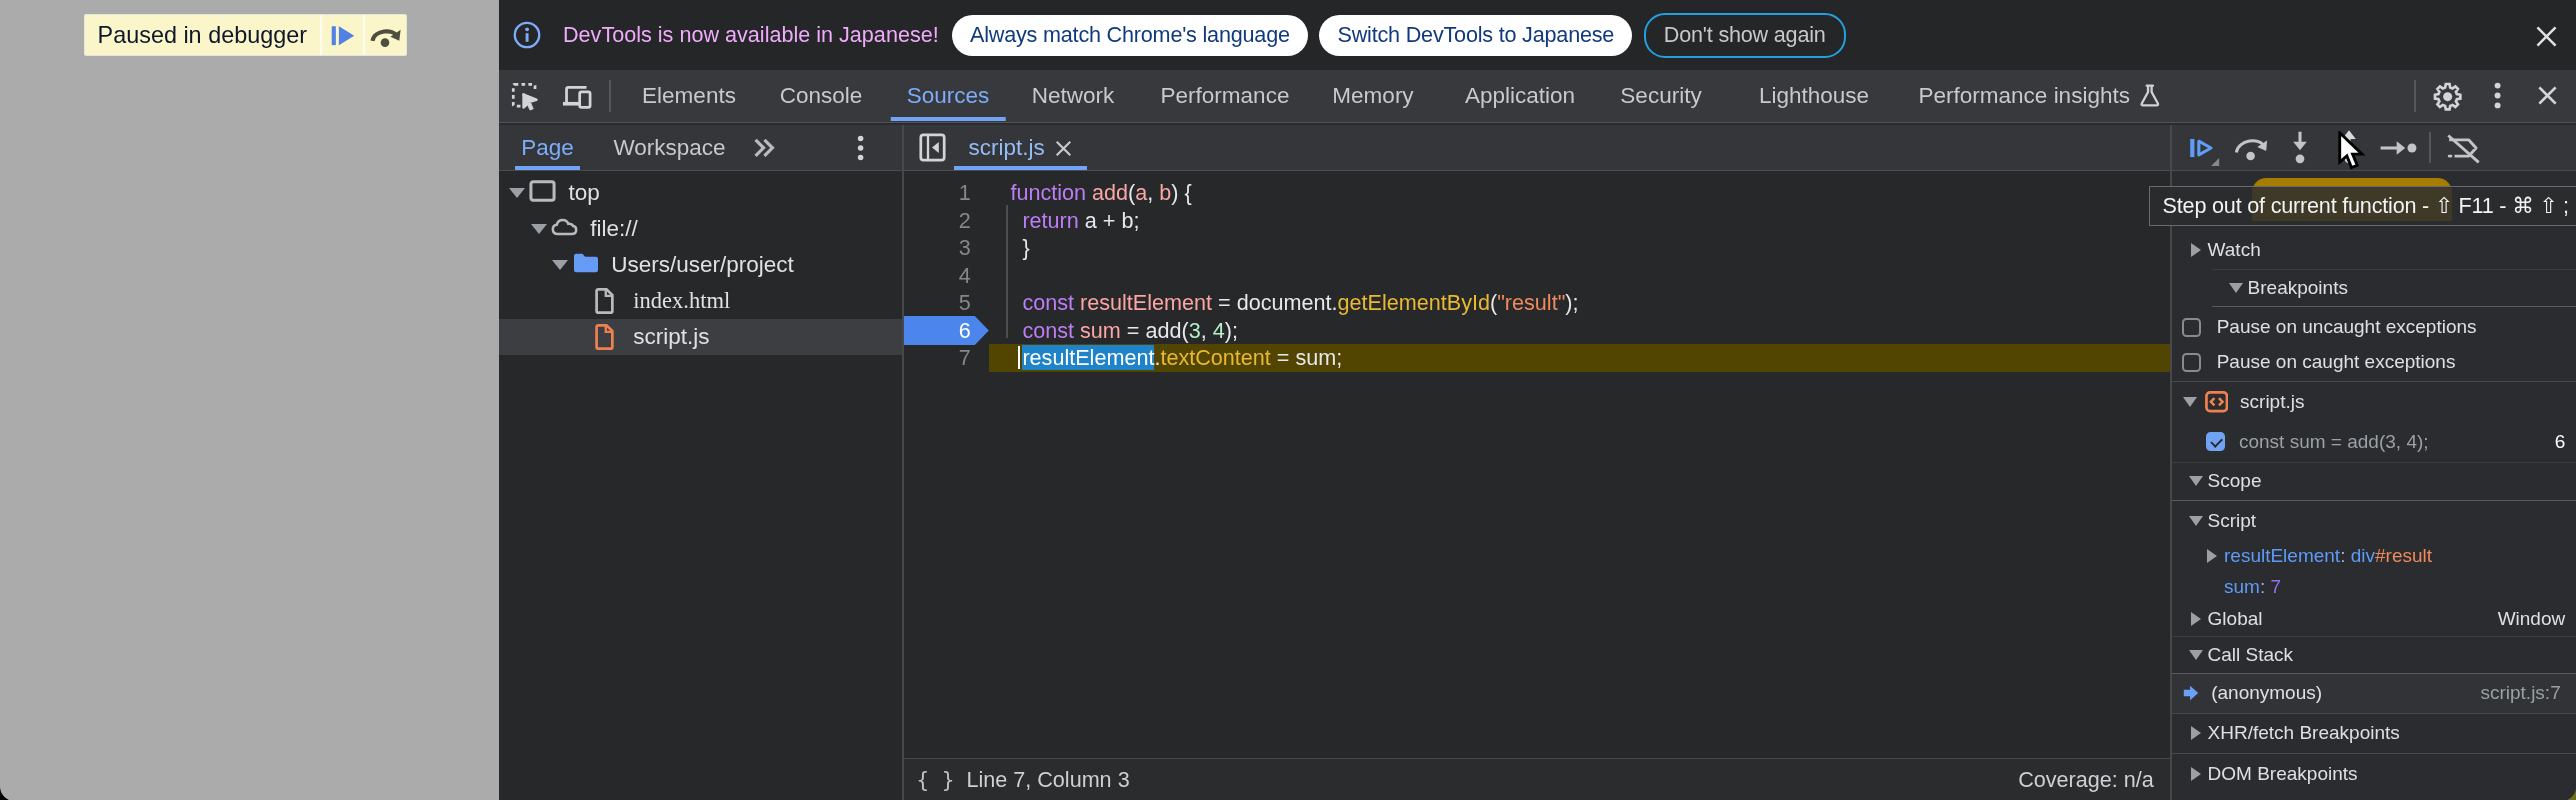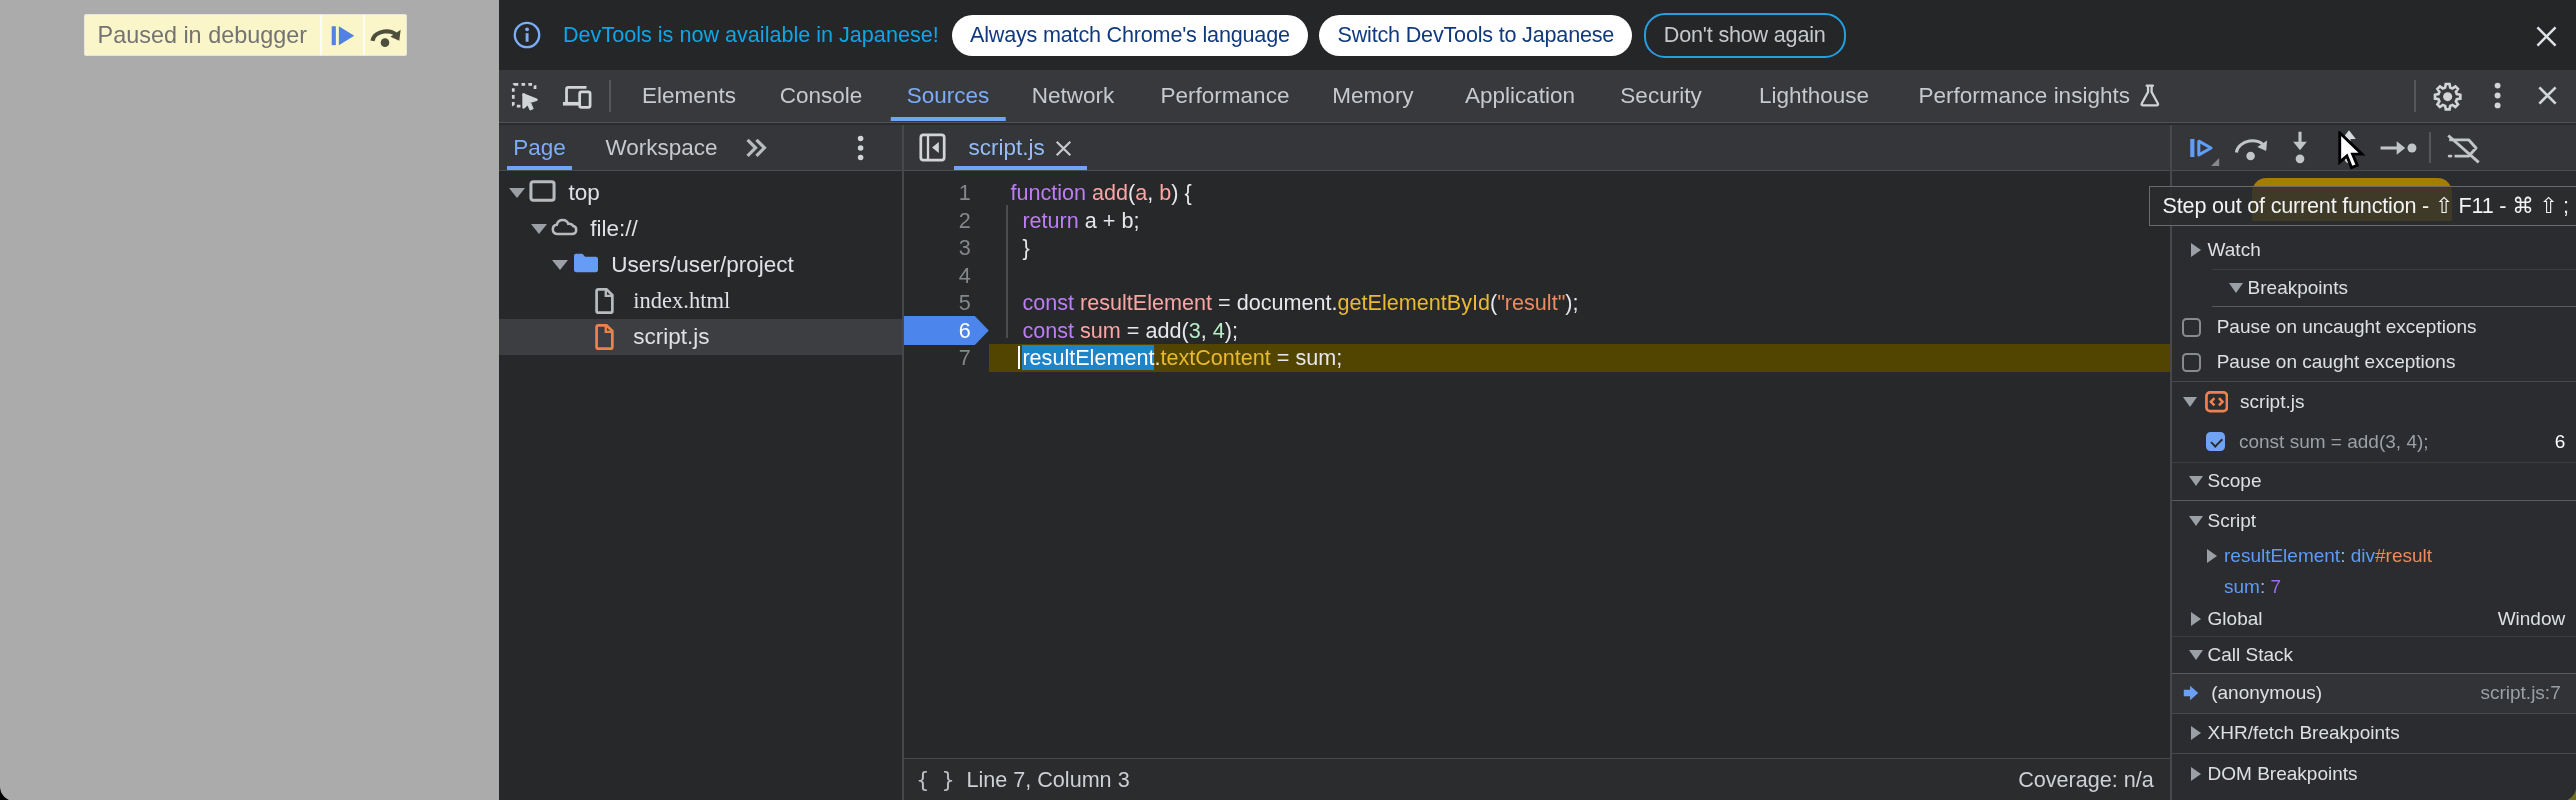--- a/index.html
+++ b/index.html
@@ -6,30 +6,30 @@
   html,body { width:2576px; height:801px; overflow:hidden; }
   body { background:#000; font-family:"Liberation Sans","DejaVu Sans",sans-serif; position:relative;
          -webkit-font-smoothing:antialiased; }
   .corner-olive { position:absolute; right:0; bottom:0; width:40px; height:23.4px; background:#6f6f1e; }
   .window { position:absolute; inset:0; border-radius:0 0 14.4px 14.4px; overflow:hidden; }
 
   
   .page-area { position:absolute; left:0; top:0; width:499px; height:801px; background:#ababab; }
   .paused-banner { position:absolute; left:84px; top:14.4px; height:42px; display:flex; align-items:stretch;
                    background:#fbf6c9; border:1.8px solid #e6e6df; border-radius:1.8px; }
-  .pb-text { padding:0 12.6px; font-size:23.4px; color:#737373; display:flex; align-items:center; white-space:nowrap; }
+  .pb-text { padding:0 12.6px; font-size:23.4px; color:#0f172a; display:flex; align-items:center; white-space:nowrap; }
   .pb-btn { width:43px; border-left:2.7px solid #fcfcf2; display:flex; align-items:center; justify-content:center; }
 
   
   .devtools { position:absolute; left:499px; top:0; width:2077px; height:801px; background:#2a2b2e; }
 
   
   .infobar { position:absolute; left:0; top:0; width:2077px; height:70px; background:#252628;
              display:flex; align-items:center; }
-  .infobar .msg { margin-left:22.5px; font-size:21.6px; color:#0ea5e9; white-space:nowrap; }
+  .infobar .msg { margin-left:22.5px; font-size:21.6px; color:#f0abfc; white-space:nowrap; }
   .info-icon { margin-left:13.5px; flex:0 0 auto; }
   .promo-buttons { position:absolute; left:453px; top:0; height:70px; display:flex; align-items:center; gap:11.7px; }
   .pill { height:41px; border-radius:21px; background:#ffffff; color:#103a7d; font-size:21.6px; font-weight:500;
           display:flex; align-items:center; padding:0 18px; white-space:nowrap; letter-spacing:-0.2px; }
   .pill.outline { height:45px; background:transparent; border:2.2px solid #22a0e0; color:#c6c9cc; font-weight:400; }
   .infobar-close { position:absolute; left:2033px; top:21.6px; width:29px; height:29px; }
 
   
   .tabbar { position:absolute; left:0; top:70px; width:2077px; height:53px; background:#38393c;
             border-bottom:1.8px solid #525356; display:flex; align-items:stretch; }
@@ -48,21 +48,21 @@
   .navigator { width:403px; flex:0 0 auto; background:#27282a; position:relative; }
   .vdiv { width:1.8px; flex:0 0 auto; background:#47484b; }
   .editor { width:1266px; flex:0 0 auto; background:#27282a; position:relative; }
   .sidebar { flex:1 1 auto; background:#2b2c2f; position:relative; }
 
   
   .subbar { height:46px; border-bottom:1.8px solid #4b4c4f; background:#353639; position:relative;
             display:flex; align-items:center; }
 
   
-  .nav-tab { position:relative; height:100%; display:flex; align-items:center; padding:0 6.3px; margin-left:8px;
+  .nav-tab { position:relative; height:100%; display:flex; align-items:center; padding:0 6.3px; margin-left:16px;
              font-size:22.5px; color:#c6c9cd; }
   .nav-tab + .nav-tab { margin-left:27px; }
   .nav-tab.selected { color:#7dadf9; }
   .nav-tab.selected::after { content:""; position:absolute; left:0; right:0; bottom:0; height:4.5px; background:#71a4f7; }
   .nav-more { margin-left:20px; }
   .nav-kebab { position:absolute; right:38px; top:10px; }
   .tree { position:absolute; left:0; top:50px; right:0; bottom:0; }
   .tree-row { height:36px; display:flex; align-items:center; font-size:22.5px; color:#dfe1e5; white-space:nowrap; }
   .tree-row.selected { background:#3c3e41; }
   .tree-row .exp { width:21.6px; flex:0 0 auto; display:flex; justify-content:center; }

